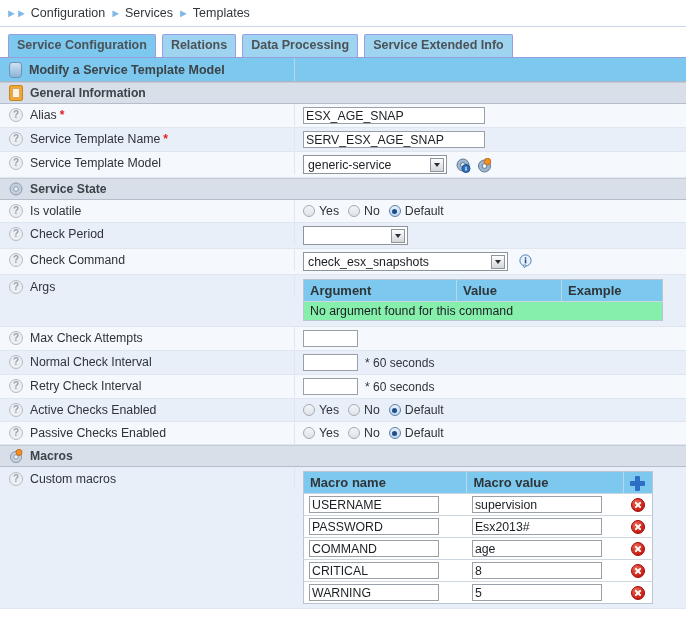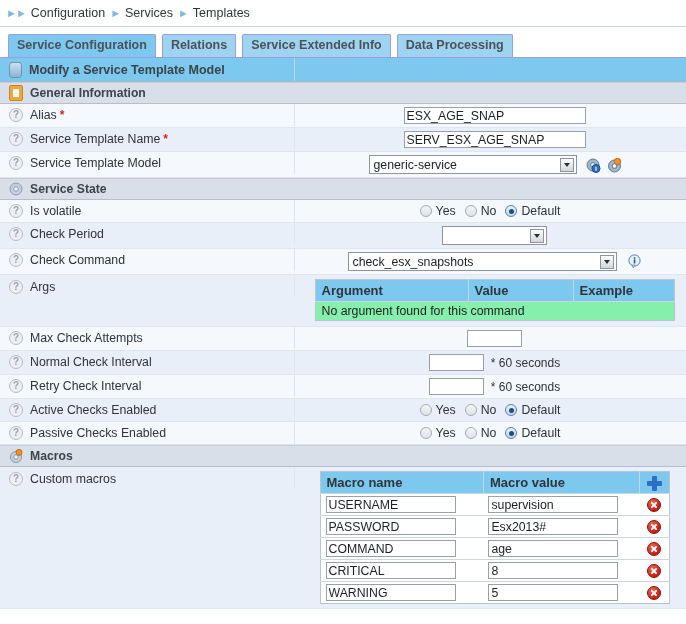--- a/index.html
+++ b/index.html
@@ -149,21 +149,20 @@
     font-weight: bold;
   }
   .val {
     flex: 1;
     display: flex;
     align-items: center;
     padding: 3px 0 3px 8px;
     box-sizing: border-box;
     min-height: 22px;
     flex-wrap: wrap;
-    justify-content: center;
   }
   .val.top { align-items: flex-start; }
 
   
   .qicon {
     width: 14px;
     height: 14px;
     border-radius: 50%;
     border: 1px solid #b6bcc4;
     background: #eceff3;
@@ -251,23 +250,23 @@
     border: 1px solid #8d949c;
     box-sizing: border-box;
     display: flex; align-items: center; justify-content: center;
   }
   .sel .arrow::after {
     content:""; width:0; height:0;
     border-left:3.5px solid transparent;
     border-right:3.5px solid transparent;
     border-top:4px solid #2b2f33;
   }
-  .w-model { width: 208px; }
+  .w-model { width: 144px; }
   .w-period { width: 105px; }
-  .w-cmd { width: 269px; }
+  .w-cmd { width: 205px; }
 
   
   .radiogrp { display: flex; align-items: center; }
   .radio {
     display: flex; align-items: center;
     margin-right: 9px;
     cursor: pointer;
   }
   .rdot {
     width: 12px; height: 12px;
@@ -374,22 +373,22 @@
     <span class="bc-text">Configuration</span>
     <span class="bc-sep">►</span>
     <span class="bc-text">Services</span>
     <span class="bc-sep">►</span>
     <span class="bc-text">Templates</span>
   </div>
 
   <div class="tabbar">
     <div class="tab active">Service Configuration</div>
     <div class="tab">Relations</div>
+    <div class="tab">Data Processing</div>
     <div class="tab">Service Extended Info</div>
-    <div class="tab">Data Processing</div>
   </div>
 
   <div class="panel">
 
     <div class="titlebar">
       <div class="lcell">
         <span class="icon-db"></span>
         <span class="title-txt">Modify a Service Template Model</span>
       </div>
       <div class="rcell"></div>

